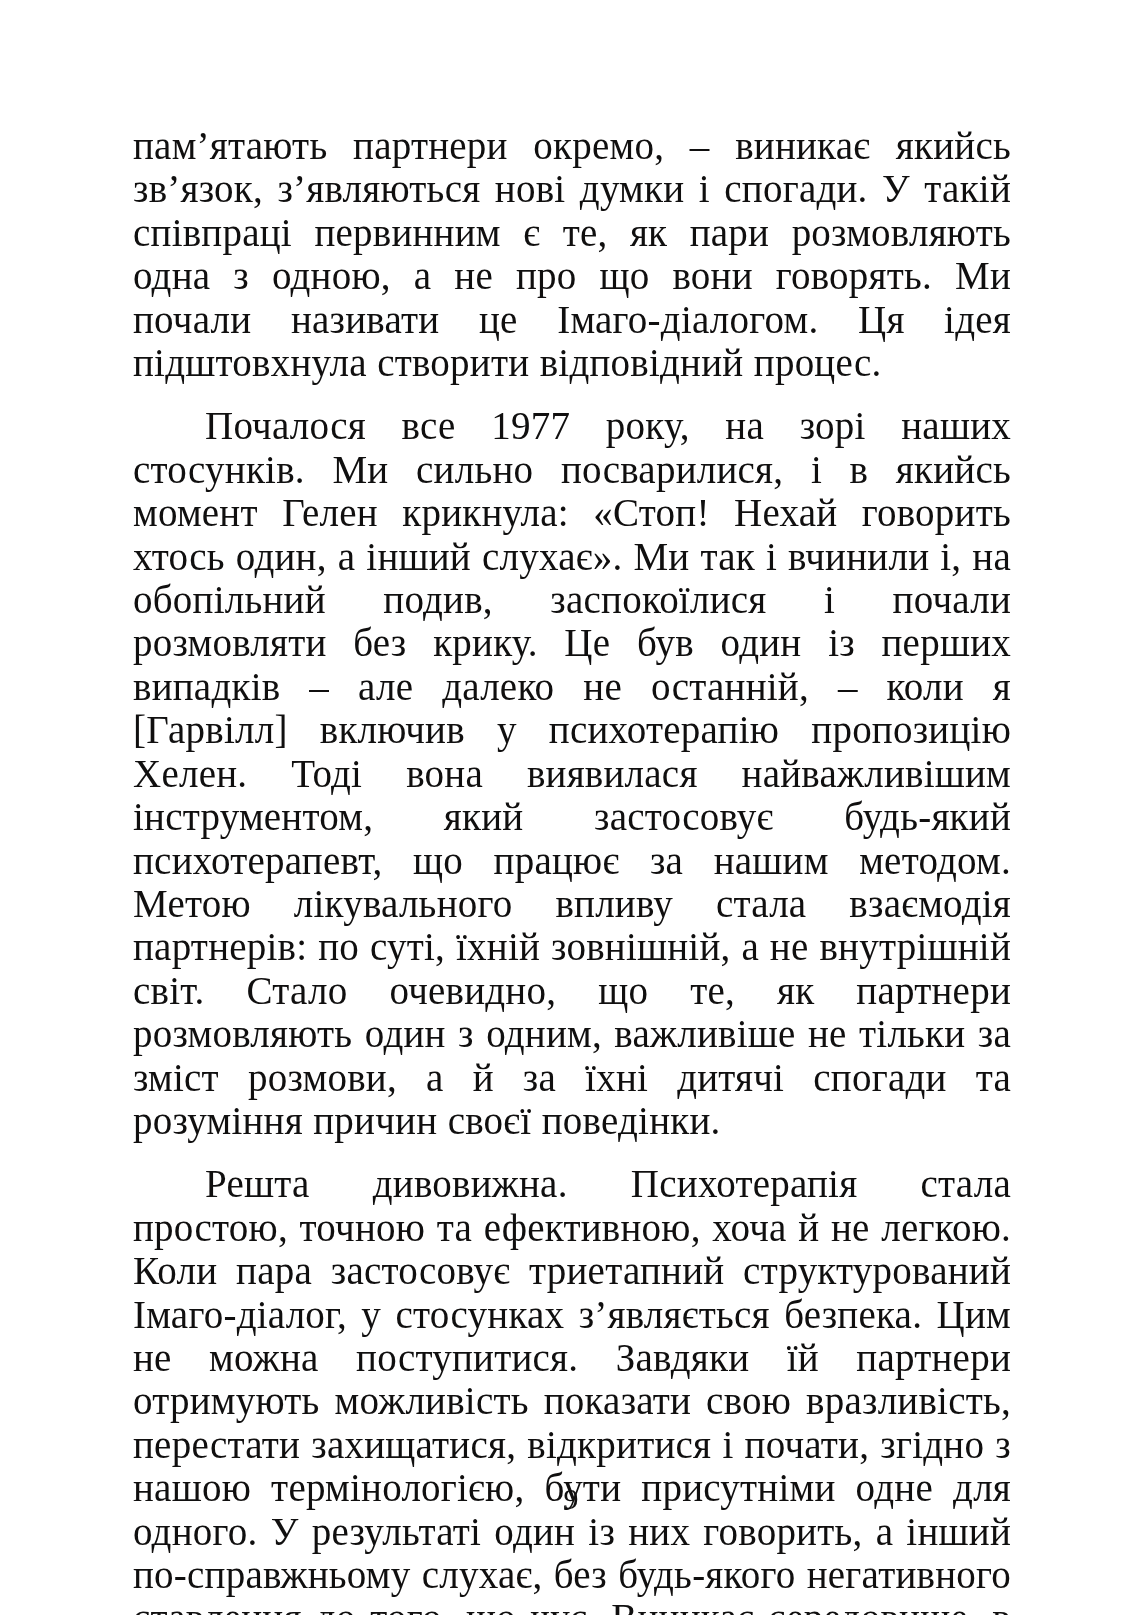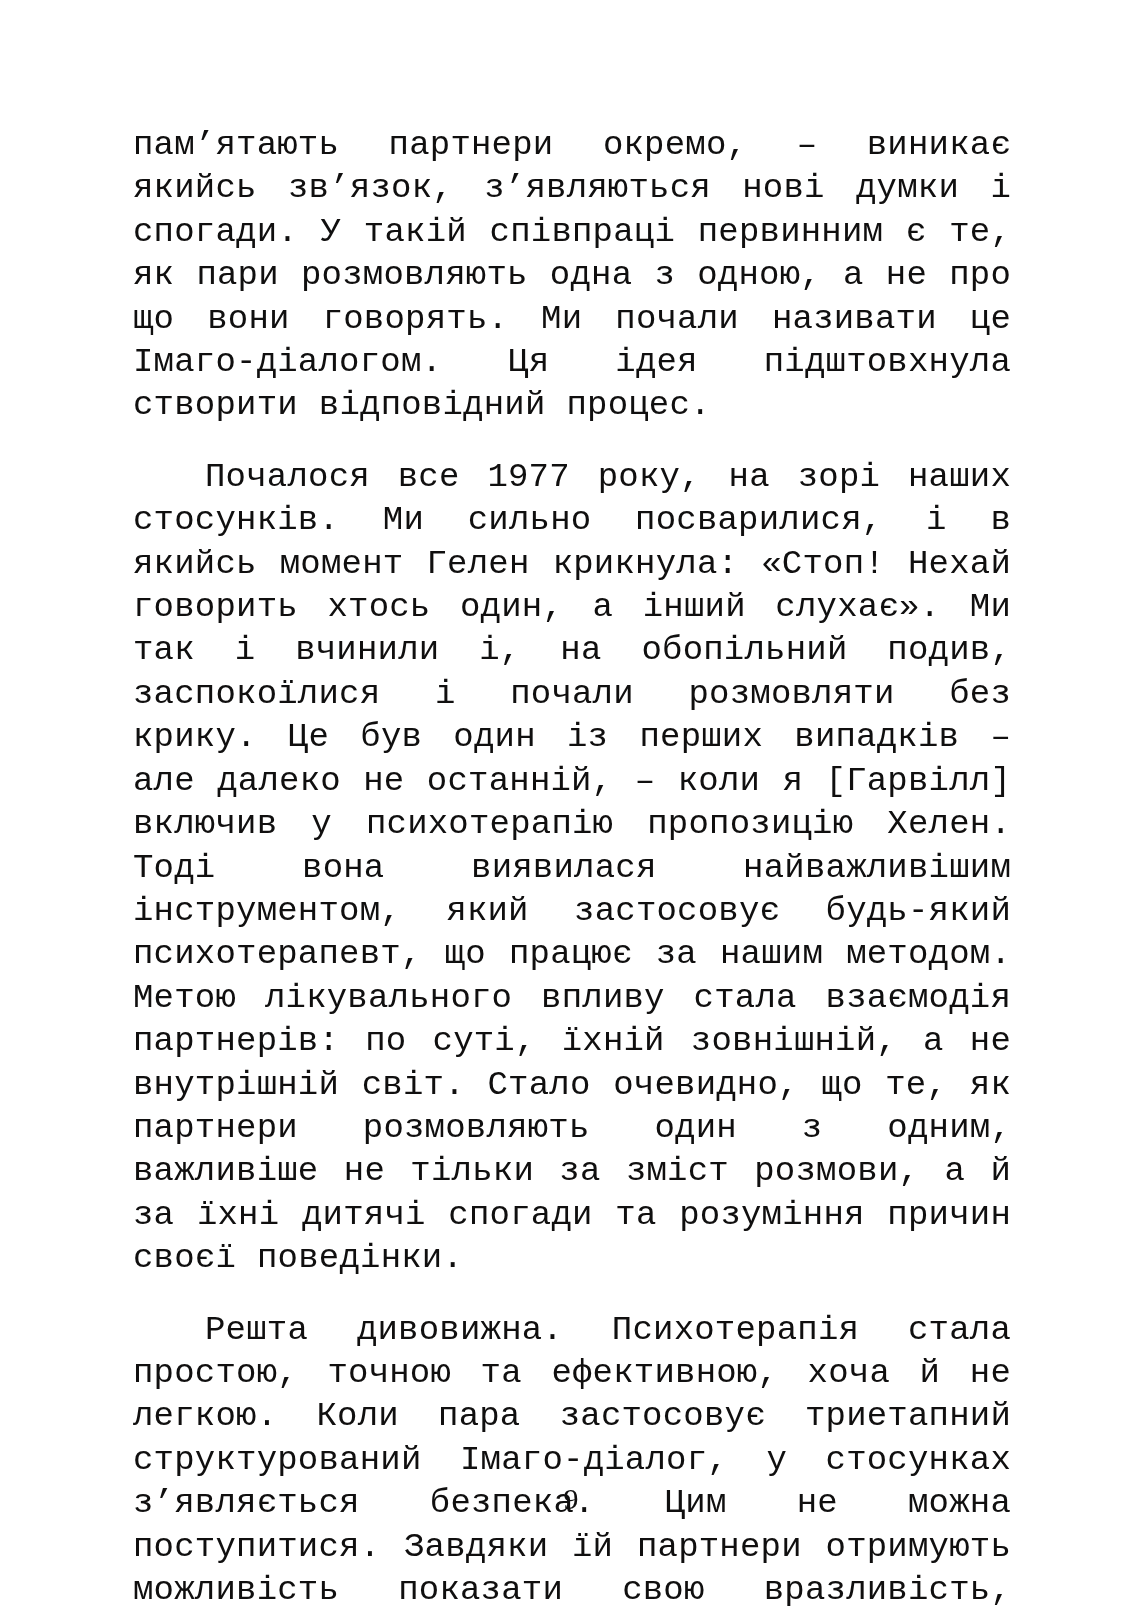--- a/index.html
+++ b/index.html
@@ -21,34 +21,34 @@
 
   .text-column {
     position: absolute;
     left: 133px;
     top: 124px;
     width: 878px;
   }
 
   .para {
     margin: 0;
-    font-family: Liberation Mono, monospace;
-    font-size: 34px;
+    font-family: Liberation Serif, serif;
+    font-size: 39px;
     line-height: 43.4px;
     color: #100f0f;
     text-align: justify;
     text-justify: inter-word;
     hyphens: manual;
     -webkit-hyphens: manual;
     word-spacing: 0.01em;
     letter-spacing: 0.006em;
   }
 
   .para + .para {
-    margin-top: 28px;
+    margin-top: 20px;
   }
 
   .para.indent {
     text-indent: 72px;
   }
 
   .para.first {
     text-indent: 0;
   }
 

